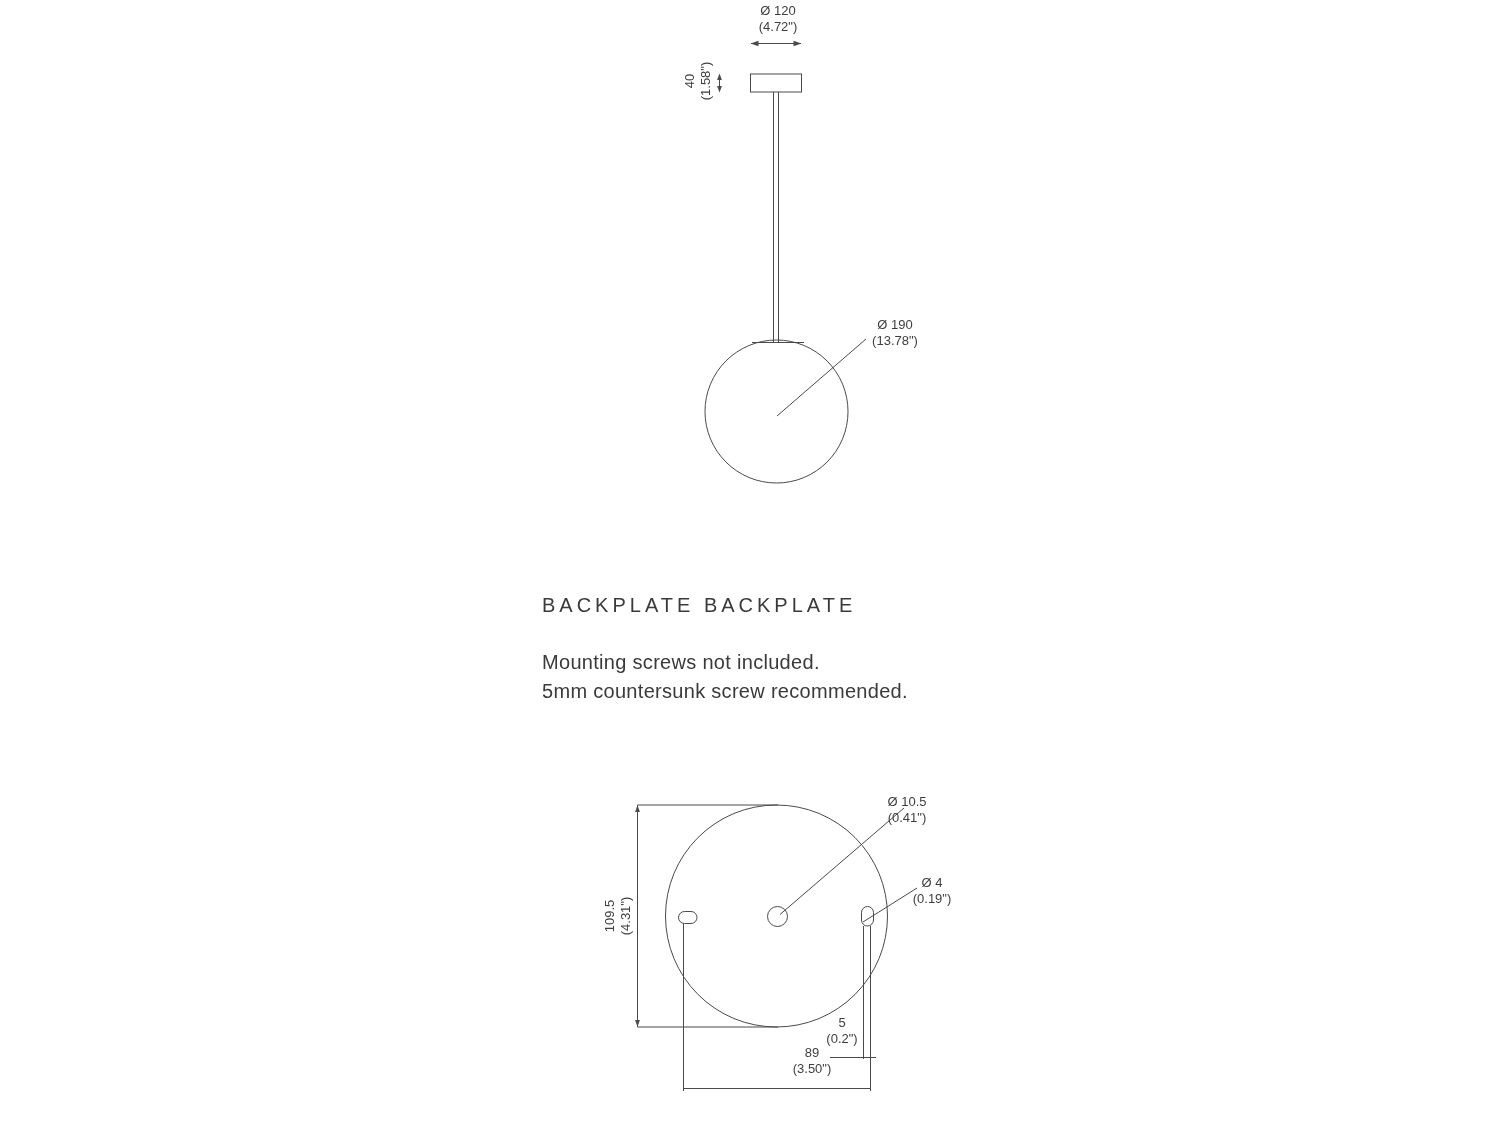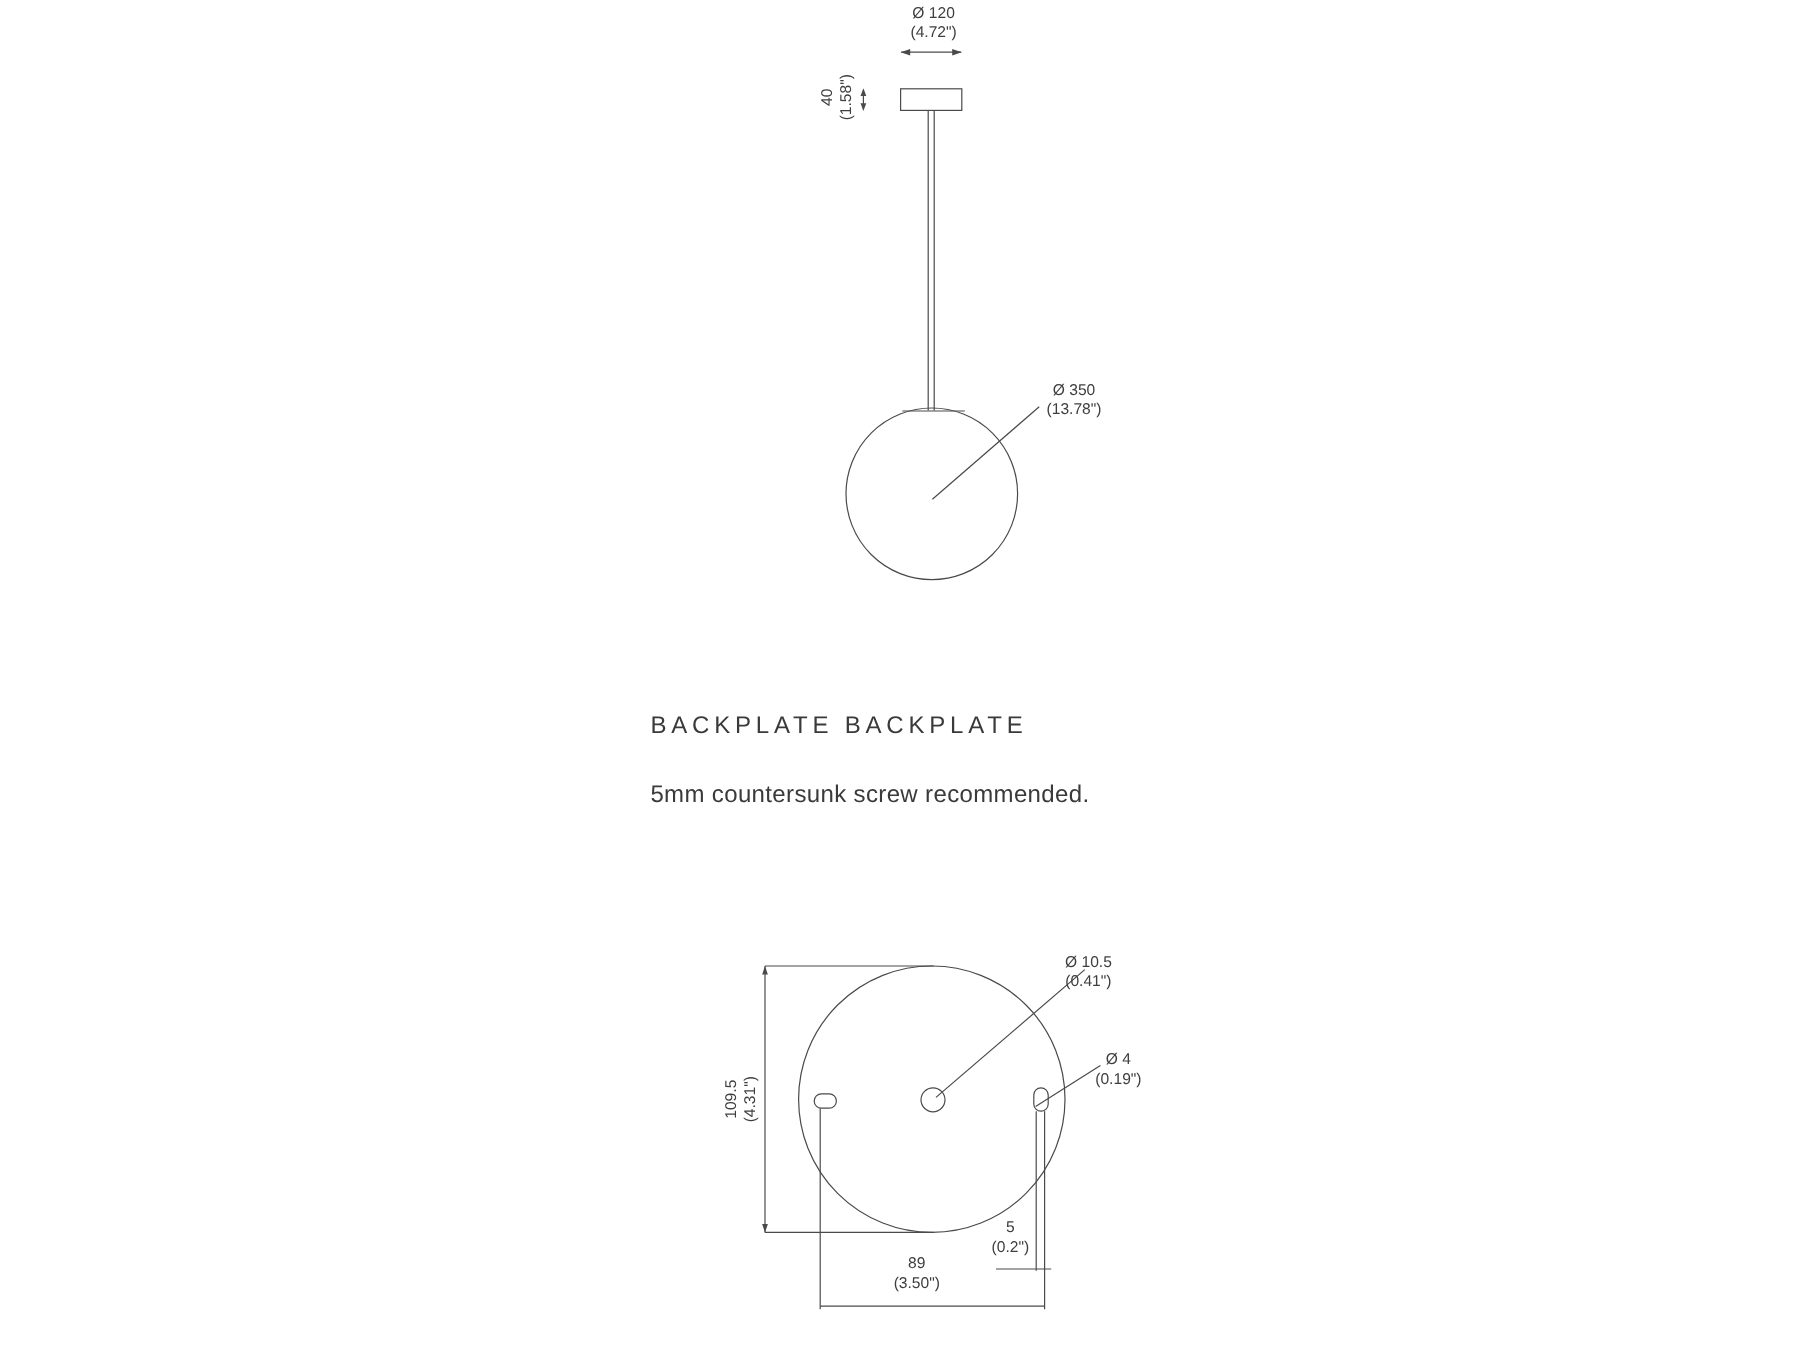--- a/index.html
+++ b/index.html
@@ -105,27 +105,28 @@
     <div>Ø 120</div>
     <div>(4.72")</div>
   </div>
 
   <div class="vdim" style="left:697px;top:81px;">
     <div>40</div>
     <div>(1.58")</div>
   </div>
 
   <div class="dim" style="left:895px;top:317px;">
-    <div>Ø 350</div>
+    <div>Ø 190</div>
     <div>(13.78")</div>
   </div>
 
   <div class="section-heading" style="left:542px;top:593px;">BACKPLATE BACKPLATE</div>
 
   <div class="section-note" style="left:542px;top:648px;">
+    <div>Mounting screws not included.</div>
     <div>5mm countersunk screw recommended.</div>
   </div>
 
   <div class="vdim" style="left:617px;top:916px;">
     <div>109.5</div>
     <div>(4.31")</div>
   </div>
 
   <div class="dim" style="left:907px;top:794px;">
     <div>Ø 10.5</div>
@@ -135,18 +136,18 @@
   <div class="dim" style="left:932px;top:875px;">
     <div>Ø 4</div>
     <div>(0.19")</div>
   </div>
 
   <div class="dim" style="left:842px;top:1015px;">
     <div>5</div>
     <div>(0.2")</div>
   </div>
 
-  <div class="dim" style="left:764px;top:1045px;">
+  <div class="dim" style="left:812px;top:1045px;">
     <div>89</div>
     <div>(3.50")</div>
   </div>
 
 </div>
 
 </body></html>

